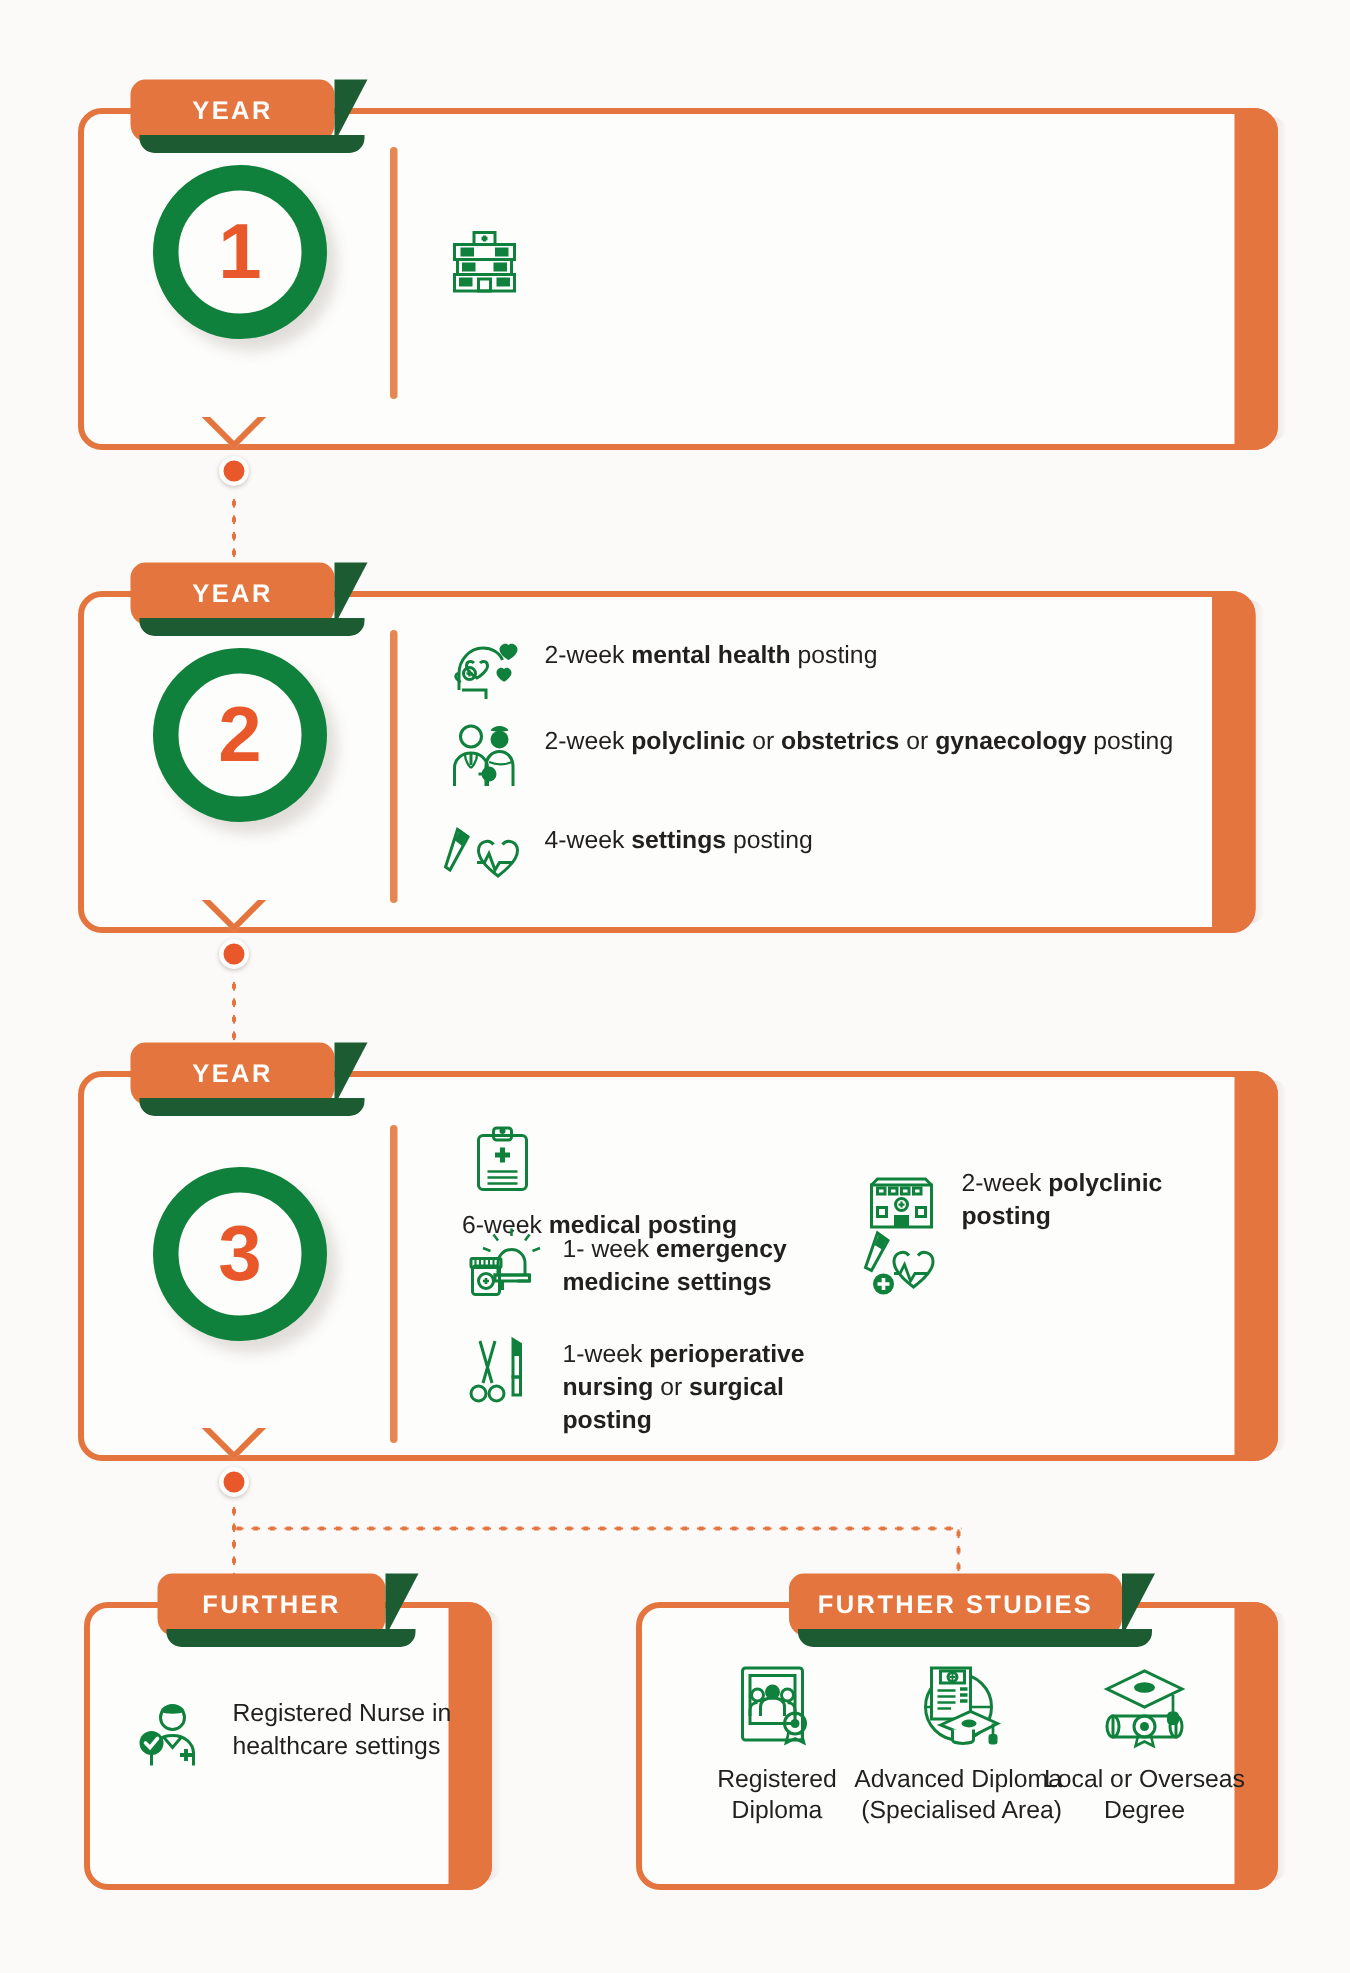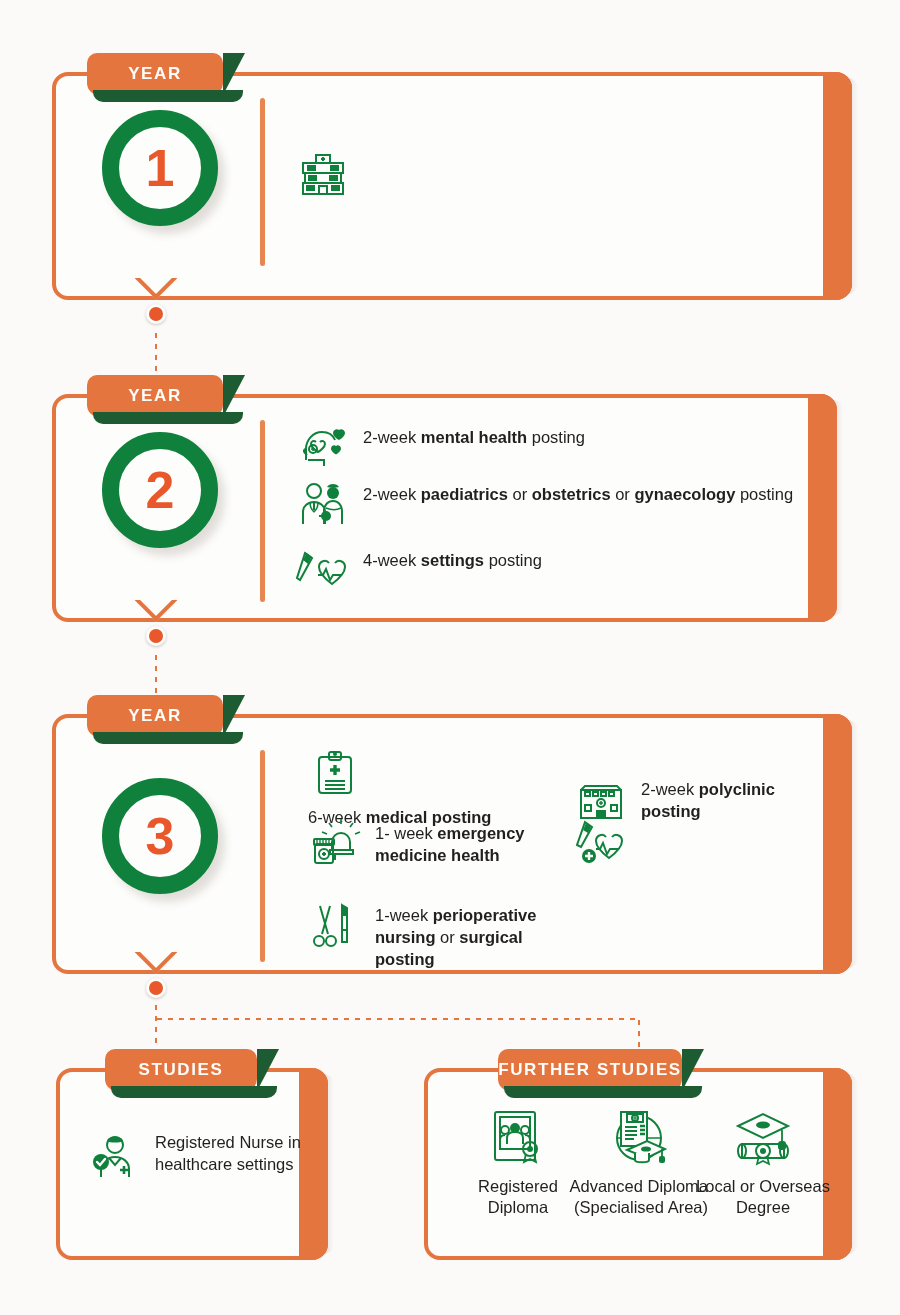--- a/index.html
+++ b/index.html
@@ -221,21 +221,21 @@
           <path d="M18 25v8"></path>
           <path d="M14 26c0 4 2 7 4 9M22 26c0 4-2 7-4 9" stroke-width="1.5"></path>
           <circle cx="37" cy="16" r="6" fill="#10813c" stroke="none"></circle>
           <path d="M31 10c2-4 10-4 12 0-2 1-10 1-12 0z" fill="#10813c" stroke="none"></path>
           <path d="M28 47v-13c0-6 4-10 9-10s9 4 9 10v13" fill="none"></path>
           <path d="M30 31c5 2 11 2 15 0" stroke-width="1.5"></path>
           <circle cx="30" cy="39" r="5" fill="#10813c" stroke="none"></circle>
           <path d="M30 39h-7" stroke-width="2"></path>
         </svg>
       </span>
-      <span class="txt"><span>2-week </span><b>paediatrics</b><span> or </span><b>obstetrics</b><span> or </span><b>gynaecology</b><span> posting</span></span>
+      <span class="txt"><span>2-week </span><b>polyclinic</b><span> or </span><b>obstetrics</b><span> or </span><b>gynaecology</b><span> posting</span></span>
     </div>
 
     <div class="item" style="left:240px; top:145px; width:510px;">
       <span class="ico">
         <svg viewBox="0 0 54 54" fill="none" stroke="#10813c" stroke-width="2">
           <path d="M9 10l7 5-12 22-3-2z"></path>
           <path d="M9 10l7 5" stroke-width="2"></path>
           <path d="M10 11l5 4-3 6-5-4z" fill="#10813c" stroke="none"></path>
           <path d="M33 20c-3-4-10-2-10 4 0 7 9 14 13 17 4-3 13-10 13-17 0-6-7-8-10-4"></path>
           <path d="M22 32h5l3-6 4 11 3-5h9" stroke-width="2"></path>
@@ -280,24 +280,24 @@
           <path d="M24 34V26c0-5 4-9 9-9s9 4 9 9v8"></path>
           <path d="M21 34h24M27 38v6M45 38h-8" stroke-width="2"></path>
           <rect x="22" y="34" width="23" height="4"></rect>
           <rect x="7" y="28" width="18" height="19" rx="2"></rect>
           <rect x="6" y="23" width="20" height="6" rx="1"></rect>
           <path d="M9 23v6M12 23v6M15 23v6M18 23v6M21 23v6" stroke-width="1.4"></path>
           <circle cx="16" cy="38" r="5"></circle>
           <path d="M16 36v4M14 38h4" stroke-width="1.8"></path>
         </svg>
       </span>
-      <span class="txt"><span>1- week </span><b>emergency medicine health</b></span>
-    </div>
-
-    <div class="item" style="left:252px; top:168px; width:240px;margin-top:12px;">
+      <span class="txt"><span>1- week </span><b>emergency medicine settings</b></span>
+    </div>
+
+    <div class="item" style="left:252px; top:168px; width:240px;">
       <span class="ico">
         <svg viewBox="0 0 54 54" fill="none" stroke="#10813c" stroke-width="2">
           <path d="M12 8l8 28M22 8l-8 28"></path>
           <circle cx="11" cy="43" r="5"></circle>
           <circle cx="23" cy="43" r="5"></circle>
           <path d="M34 7l5 3v22h-5z"></path>
           <path d="M34 7l5 3-1 8h-4z" fill="#10813c" stroke="none"></path>
           <path d="M34 32h5v12h-5z"></path>
         </svg>
       </span>
@@ -441,22 +441,22 @@
 
   <div class="tab" style="left:87px; top:695px; width:136px;">
     <span class="underfold"></span>
     <span class="fold"></span>
     <span>YEAR</span>
   </div>
 
   <div class="tab" style="left:105px; top:1049px; width:152px;">
     <span class="underfold"></span>
     <span class="fold"></span>
-    <span>STUDIES</span>
-  </div>
-
-  <div class="tab" style="left:498px; top:1049px; width:184px;">
+    <span>FURTHER</span>
+  </div>
+
+  <div class="tab" style="left:526px; top:1049px; width:222px;">
     <span class="underfold"></span>
     <span class="fold"></span>
     <span>FURTHER STUDIES</span>
   </div>
 
 </div>
 
 </body></html>

